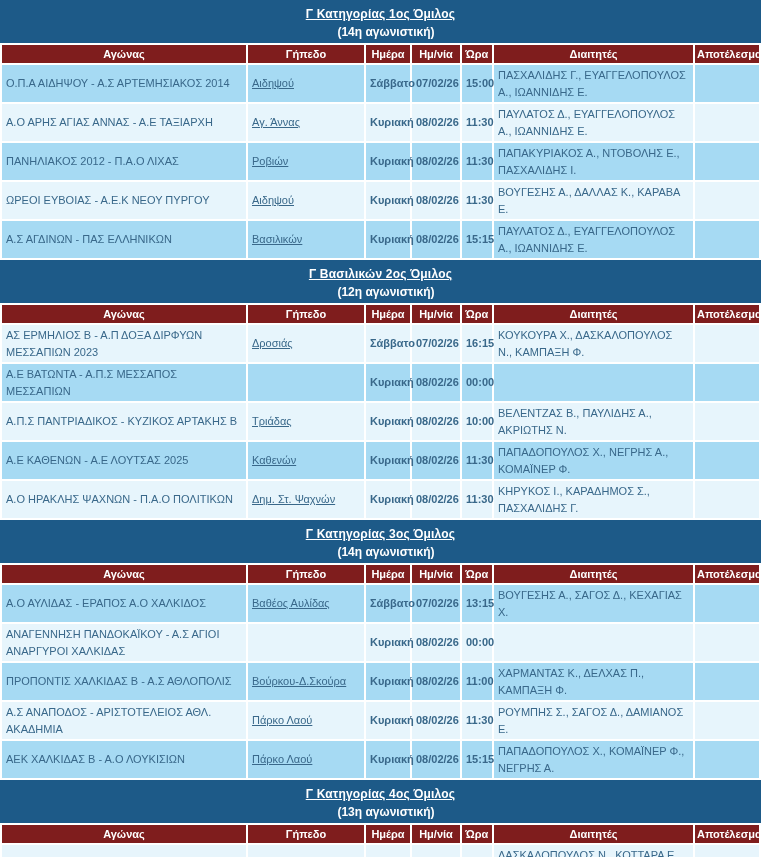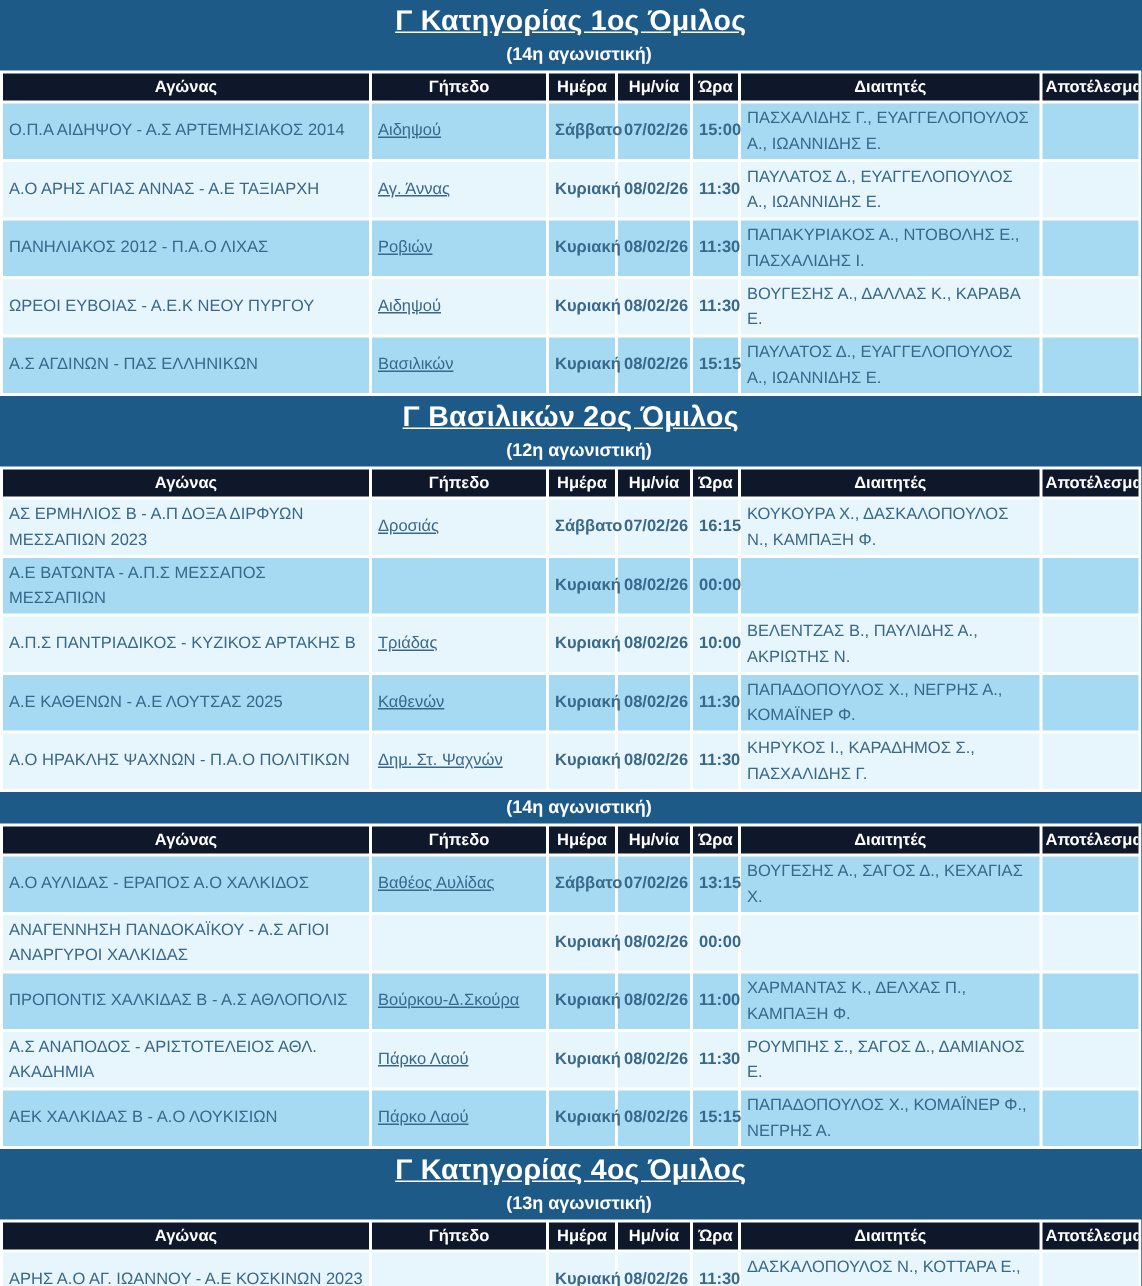--- a/index.html
+++ b/index.html
@@ -8,41 +8,41 @@
     background:#1d5a88;
     font-family:"Liberation Sans","DejaVu Sans",sans-serif;
   }
   .page{width:761px;padding-bottom:6px;}
   .group-title{
     text-align:center;
     padding:4px 0 0 0;
   }
   .group-title span{
     color:#ffffff;
-    font-size:19px;
+    font-size:12px;
     font-weight:bold;
     text-decoration:underline;
     letter-spacing:0.2px;
   }
   .group-sub{
     text-align:center;
     color:#ffffff;
     font-size:12px;
     font-weight:bold;
     padding:3px 0 4px 11px;
   }
   table.fixtures{
     width:761px;
     border-collapse:separate;
     border-spacing:2px;
     background:#ffffff;
     table-layout:fixed;
   }
   table.fixtures th{
-    background:#0f172a;
+    background:#7f1d1d;
     color:#ffffff;
     font-size:11px;
     font-weight:bold;
     text-align:center;
     padding:3px 2px;
     overflow:hidden;
   }
   table.fixtures td{
     font-size:11px;
     color:#39688a;
@@ -205,20 +205,21 @@
             <td class="c-day">Κυριακή</td>
             <td class="c-date">08/02/26</td>
             <td class="c-time">11:30</td>
             <td class="c-referees">ΚΗΡΥΚΟΣ Ι., ΚΑΡΑΔΗΜΟΣ Σ., ΠΑΣΧΑΛΙΔΗΣ Γ.</td>
             <td class="c-result"></td>
           </tr>
         </tbody>
       </table>
     </div>
     <div>
+      <div class="group-title"><span>Γ Κατηγορίας 3ος Όμιλος</span></div>
       <div class="group-sub">(14η αγωνιστική)</div>
       <table class="fixtures">
         <colgroup>
           <col style="width: 244px;">
           <col style="width: 116px;">
           <col style="width: 44px;">
           <col style="width: 48px;">
           <col style="width: 30px;">
           <col style="width: 199px;">
           <col style="width: 64px;">

